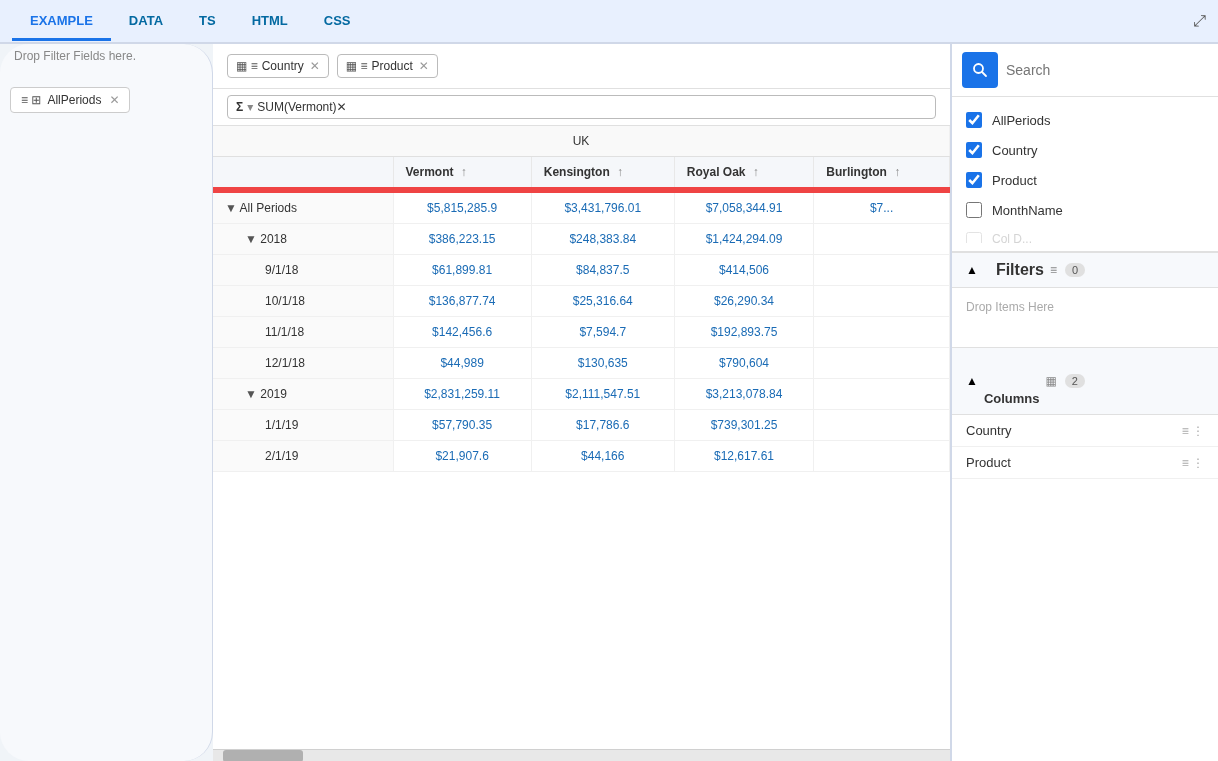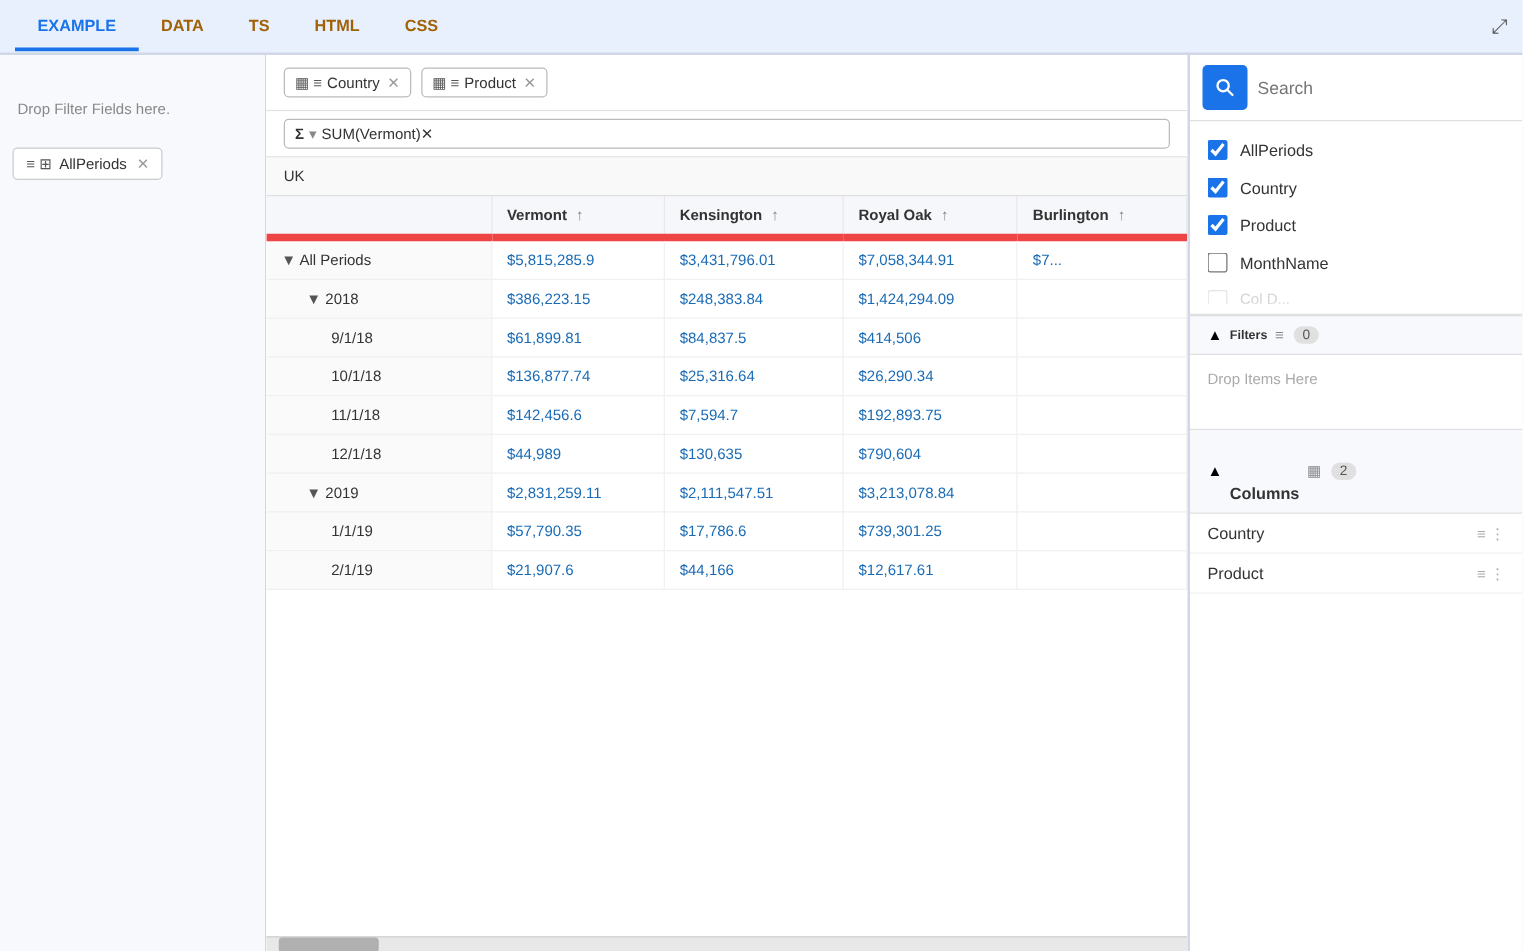--- a/index.html
+++ b/index.html
@@ -11,21 +11,21 @@
       align-items: center;
       background: #e8f0fe;
       border-bottom: 2px solid #d0d8e8;
       height: 44px;
       padding: 5px 12px;
     }
     .top-nav .tab {
       padding: 10px 18px;
       font-size: 13px;
       font-weight: 600;
-      color: #a16207;
+      color: #0369a1;
       cursor: pointer;
       border-bottom: 3px solid transparent;
       margin-bottom: -2px;
     }
     .top-nav .tab.active {
       color: #1a73e8;
       border-bottom: 3px solid #1a73e8;
     }
     .expand-icon {
       margin-left: auto;
@@ -38,22 +38,23 @@
     .main-layout {
       display: flex;
       height: calc(761px - 44px);
     }
 
     
     .left-sidebar {
       width: 213px;
       background: #f7f9fc;
       border-right: 1px solid #d0d8e8;
-      padding: 32px 10px;
+      padding: 1px 10px;
       flex-shrink: 0;
+      border-radius: 29px;
     }
     .drop-filter-text {
       font-size: 12px;
       color: #888;
       margin-bottom: 20px;
       padding: 4px;
     }
     .all-periods-badge {
       display: flex;
       align-items: center;
@@ -168,21 +169,21 @@
     }
     .pivot-table th .sort-arrow {
       margin-left: 4px;
       color: #888;
     }
     .pivot-table td {
       padding: 8px 12px;
       border-bottom: 1px solid #f0f0f0;
       border-right: 1px solid #f0f0f0;
       color: #1a6bb5;
-      text-align: left;
+      text-align: center;
       white-space: nowrap;
     }
     .pivot-table td.row-label {
       color: #333;
       text-align: left;
       background: #fafafa;
     }
 
     
     .right-panel {
@@ -261,21 +262,21 @@
     .section-header {
       display: flex;
       align-items: center;
       padding: 8px 14px;
       cursor: pointer;
       background: #f7f9fc;
       border-top: 1px solid #e0e0e0;
       border-bottom: 1px solid #e0e0e0;
     }
     .section-header .chevron { margin-right: 6px; font-size: 12px; }
-    .section-header .section-title { font-size: 10px; font-weight: 600; color: #333; }
+    .section-header .section-title { font-size: 16px; font-weight: 600; color: #333; margin-left: 12px; }
     .section-header .filter-icon { margin-left: 6px; color: #888; font-size: 12px; }
     .section-header .badge {
       margin-left: 8px;
       background: #e0e0e0;
       border-radius: 10px;
       padding: 1px 7px;
       font-size: 11px;
       color: #555;
     }
 

